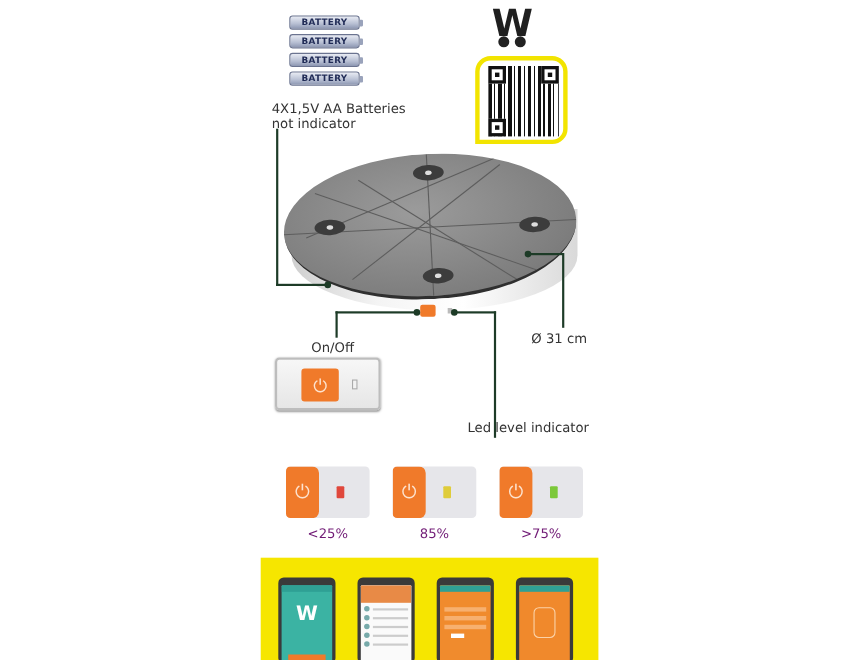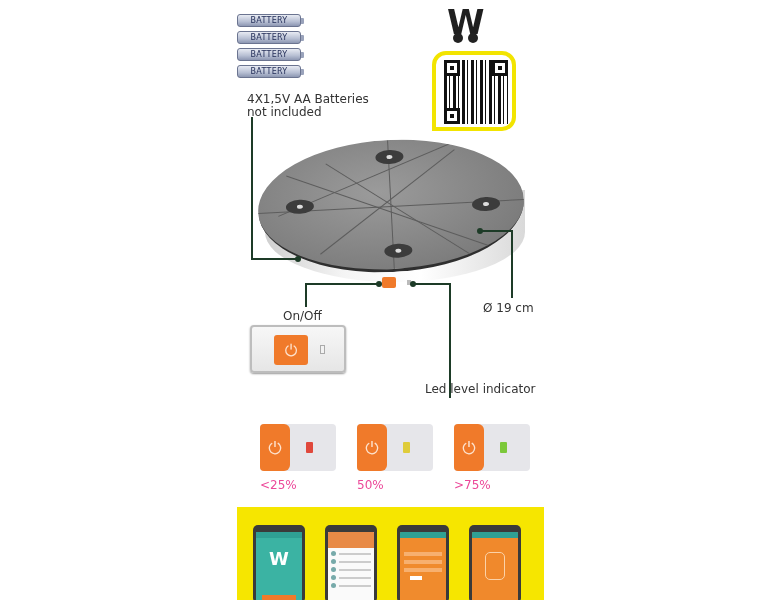--- a/index.html
+++ b/index.html
@@ -1,23 +1,23 @@
 <!DOCTYPE html>
 <html><head>
 <meta charset="utf-8">
 <style>
   * { box-sizing: border-box; margin: 0; padding: 0; }
   html, body { width: 781px; height: 600px; background: #ffffff; overflow: hidden; }
   body { position: relative; font-family: "DejaVu Sans", sans-serif; color: #333; }
   .abs { position: absolute; }
 
   
-  .battery { position: absolute; left: 237px; width: 64px; height: 13px;
+  .battery { position: absolute; left: 263px; width: 64px; height: 13px;
     background: linear-gradient(#e8ebf3, #b7bfd3 60%, #8d97b2); border: 1px solid #6b7490;
-    border-radius: 3px; font-size: 8px; font-weight: normal; color: #1f2a55; letter-spacing: 0.3px;
+    border-radius: 3px; font-size: 8px; font-weight: bold; color: #1f2a55; letter-spacing: 0.3px;
     display: flex; align-items: center; justify-content: center; }
   .battery::after { content: ""; position: absolute; right: -4px; top: 3px; width: 3px; height: 6px; background: #9aa3bb; border-radius: 0 1px 1px 0; }
   .bat-text { font-size: 12px; color: #333; line-height: 13px; }
 
   
   .logo-w { position: absolute; left: 447px; top: 2px; font-size: 34px; font-weight: bold; color: #1f1f1f; font-family: "DejaVu Sans", sans-serif; letter-spacing: -2px; }
   .logo-dot { position: absolute; width: 10px; height: 10px; background: #222; border-radius: 50%; }
 
   
   .qr-frame { position: absolute; left: 432px; top: 51px; width: 84px; height: 80px; border: 4px solid #f2e400; border-radius: 14px 14px 14px 0; background: #fff; }
@@ -46,21 +46,21 @@
 
   
   .panel { position: absolute; left: 250px; top: 325px; width: 96px; height: 48px; background: linear-gradient(#f7f7f7, #e6e6e6); border: 2px solid #bdbdbd; border-radius: 4px; box-shadow: 0 1px 2px #999; }
   .power-btn { position: absolute; left: 22px; top: 8px; width: 34px; height: 30px; background: #f07a2a; border-radius: 3px; display: flex; align-items: center; justify-content: center; color: #fde3cf; font-size: 16px; }
   .panel-led { position: absolute; left: 68px; top: 18px; width: 5px; height: 9px; border: 1px solid #aaa; background: #f2f2f2; }
 
   
   .lvl { position: absolute; top: 424px; width: 76px; height: 47px; background: #e6e6ea; border-radius: 4px; overflow: hidden; }
   .lvl-orange { position: absolute; left: 0; top: 0; width: 30px; height: 47px; background: #f07a2a; border-radius: 0 6px 6px 0; color: #fde3cf; font-size: 17px; display: flex; align-items: center; justify-content: center; }
   .lvl-led { position: absolute; left: 46px; top: 18px; width: 7px; height: 11px; border-radius: 1px; }
-  .lvl-label { position: absolute; top: 478px; font-size: 12px; color: #ec4899; width: 76px; }
+  .lvl-label { position: absolute; top: 478px; font-size: 12px; color: #701a75; width: 76px; text-align: center; }
 
   
   .banner { position: absolute; left: 237px; top: 507px; width: 307px; height: 93px; background: #f6e600; }
   .phone { position: absolute; top: 18px; width: 52px; height: 78px; background: #3a3a3a; border-radius: 5px; padding: 7px 3px 0 3px; }
   .screen { width: 100%; height: 100%; border-radius: 1px; overflow: hidden; position: relative; }
   .s1 { background: #3bb3a3; }
   .s2 { background: #fafafa; }
   .s3 { background: #f08b2d; }
   .s4 { background: #f0892c; }
   .appbar { height: 6px; background: #2fa094; }
@@ -83,21 +83,21 @@
     <span>BATTERY</span>
   </div>
 <div class="battery" style="top:48px">
     <span>BATTERY</span>
   </div>
 <div class="battery" style="top:65px">
     <span>BATTERY</span>
   </div>
 <div class="abs bat-text" style="left:247px; top:93px">
   <div>4X1,5V AA Batteries</div>
-  <div>not included</div>
+  <div>not indicator</div>
 </div>
 
 <div class="logo-w">W</div>
 <div class="logo-dot" style="left:453px; top:33px"></div>
 <div class="logo-dot" style="left:468px; top:33px"></div>
 
 <div class="qr-frame">
   <div class="qr">
     <div class="qr-finder" style="left:0;top:0"></div>
     <div class="qr-finder" style="right:0;top:0"></div>
@@ -130,42 +130,42 @@
 <div class="ln" style="left:511px; top:230px; width:2px; height:68px"></div>
 
 <div class="dot" style="left:376px; top:281px"></div>
 <div class="ln" style="left:305px; top:283px; width:73px; height:2px"></div>
 <div class="ln" style="left:305px; top:283px; width:2px; height:24px"></div>
 
 <div class="dot" style="left:410px; top:281px"></div>
 <div class="ln" style="left:412px; top:283px; width:39px; height:2px"></div>
 <div class="ln" style="left:449px; top:283px; width:2px; height:115px"></div>
 
-<div class="label" style="left:483px; top:301px">Ø 19 cm</div>
+<div class="label" style="left:483px; top:301px">Ø 31 cm</div>
 <div class="label" style="left:283px; top:309px">On/Off</div>
 <div class="label" style="left:425px; top:382px">Led level indicator</div>
 
 <div class="panel">
   <div class="power-btn">
       <span>⏻</span>
     </div>
   <div class="panel-led"></div>
 </div>
 
 <div class="lvl" style="left:260px">
   <div class="lvl-orange">⏻</div>
   <div class="lvl-led" style="background:#e0483c"></div>
 </div>
 <div class="lvl-label" style="left:260px">&lt;25%</div>
 
 <div class="lvl" style="left:357px">
   <div class="lvl-orange">⏻</div>
   <div class="lvl-led" style="background:#dfcc3a"></div>
 </div>
-<div class="lvl-label" style="left:357px">50%</div>
+<div class="lvl-label" style="left:357px">85%</div>
 
 <div class="lvl" style="left:454px">
   <div class="lvl-orange">⏻</div>
   <div class="lvl-led" style="background:#7cc83a"></div>
 </div>
 <div class="lvl-label" style="left:454px">&gt;75%</div>
 
 <div class="banner">
   <div class="phone" style="left:16px">
     <div class="screen s1">

